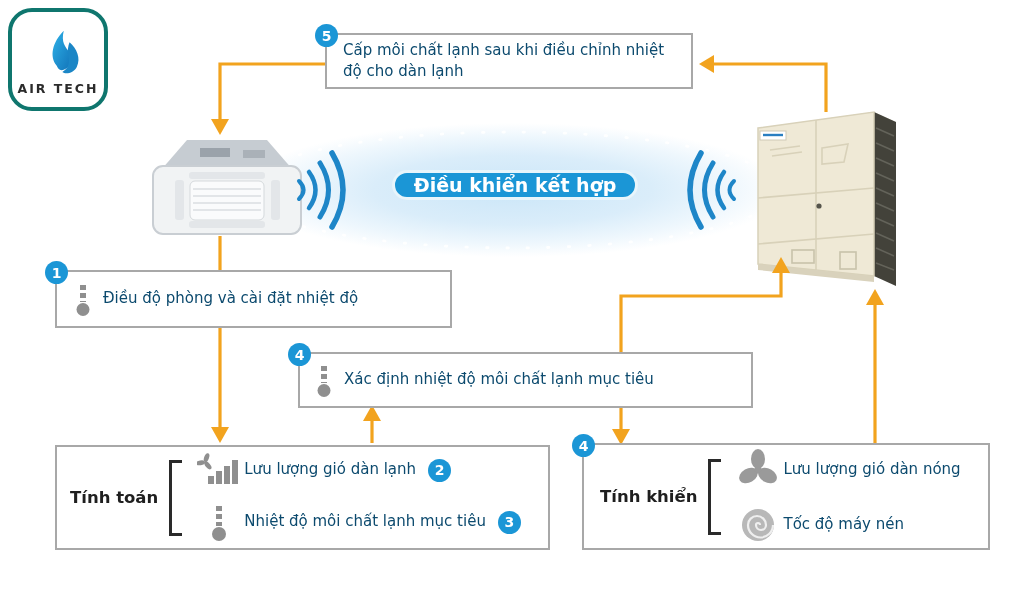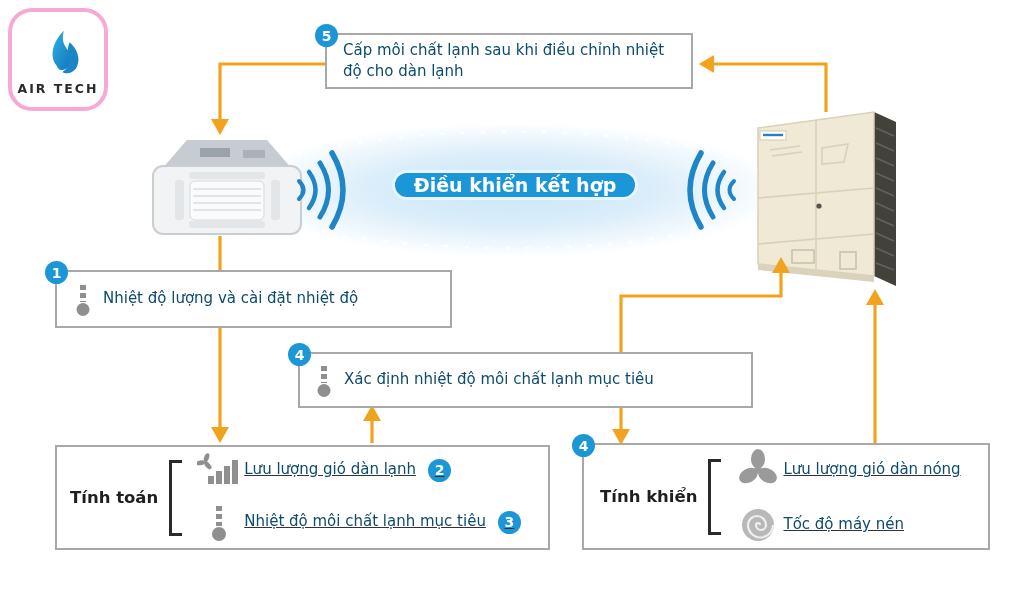--- a/index.html
+++ b/index.html
@@ -45,37 +45,37 @@
   .calc{left:55px;top:445px;width:495px;height:105px;padding-left:13px;}
   .ctrl{left:582px;top:443px;width:408px;height:107px;padding-left:16px;}
 
   .box-ico{flex:none;margin-right:12px;display:flex;align-items:center;}
   .group-label{font-size:16.5px;font-weight:bold;color:#1f1f1f;white-space:nowrap;text-align:right;}
   .bracket{
     flex:none;width:13px;height:76px;margin:0 12px 0 11px;
     border-left:3px solid #2a2a2a;border-top:3px solid #2a2a2a;border-bottom:3px solid #2a2a2a;
     box-sizing:border-box;
   }
-  .rows{display:flex;flex-direction:column;gap:15px;text-decoration:underline;}
+  .rows{display:flex;flex-direction:column;gap:15px;}
   .row{display:flex;align-items:center;}
   .ico-col{width:50px;flex:none;display:flex;justify-content:center;align-items:center;}
   .row .note-text{white-space:nowrap;}
 
   
   .pill{
     left:392px;top:170px;width:246px;height:30px;z-index:6;
     background:#1b96d6;border-radius:21px;border:3px solid rgba(255,255,255,.9);
     display:flex;align-items:center;justify-content:center;box-sizing:border-box;
     color:#fff;font-size:19px;font-weight:bold;white-space:nowrap;
   }
 
   
   .logo{
     left:8px;top:8px;width:100px;height:103px;z-index:7;background:#fff;
-    border:4px solid #f9a8d4;border-radius:24px;box-sizing:border-box;
+    border:4px solid #0f766e;border-radius:24px;box-sizing:border-box;
     display:flex;flex-direction:column;align-items:center;justify-content:center;gap:2px;
   }
   .logo-brand{font-size:12.5px;font-weight:bold;letter-spacing:2px;color:#2b2b2b;white-space:nowrap;}
 </style>
 </head>
 <body>
 
 <div class="abs glow"></div>
 
 <svg class="abs rings" width="1024" height="600">
@@ -178,21 +178,21 @@
 </div>
 
 <div class="note-box box1">
   <span class="badge">1</span>
   <span class="box-ico">
     <svg width="16" height="36" viewBox="0 0 16 36">
         <line x1="8" y1="4" x2="8" y2="21" stroke="#8f8f8f" stroke-width="6" stroke-dasharray="5 3"></line>
         <circle cx="8" cy="28.5" r="6.5" fill="#8f8f8f"></circle>
       </svg>
   </span>
-  <span class="note-text">Nhiệt độ lượng và cài đặt nhiệt độ</span>
+  <span class="note-text">Điều độ phòng và cài đặt nhiệt độ</span>
 </div>
 
 <div class="note-box box4m">
   <span class="badge">4</span>
   <span class="box-ico">
     <svg width="16" height="36" viewBox="0 0 16 36">
         <line x1="8" y1="4" x2="8" y2="21" stroke="#8f8f8f" stroke-width="6" stroke-dasharray="5 3"></line>
         <circle cx="8" cy="28.5" r="6.5" fill="#8f8f8f"></circle>
       </svg>
   </span>

